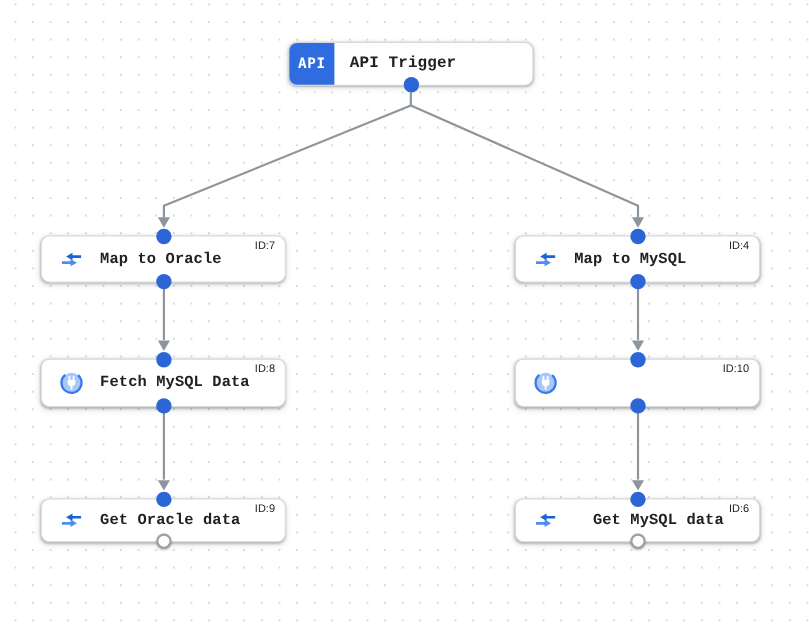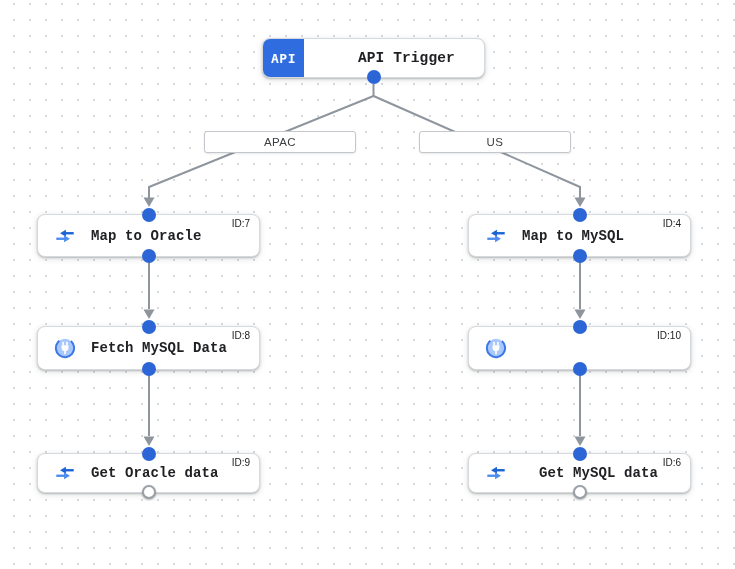--- a/index.html
+++ b/index.html
@@ -42,21 +42,21 @@
     display: flex; align-items: center;
   }
   .node .title {
     font-size: 14px; font-weight: 700; color: #202124; letter-spacing: 0.1px; font-family: Liberation Mono, monospace;
   }
   .task-node { padding-left: 16px; gap: 15px; }
   .id-label {
     position: absolute; top: 3px; right: 9px;
     font-size: 10px; color: #202124; font-weight: 400;
   }
-  .trigger-node { padding: 0; overflow: visible; gap: 40px; }
+  .trigger-node { padding: 0; overflow: visible; }
   .trigger-badge {
     width: 41px; height: 100%;
     background: #2e6ce0;
     border-radius: 7px 0 0 7px;
     display: flex; align-items: center; justify-content: center;
     color: #ffffff;
     font-family: "DejaVu Sans Mono", monospace;
     font-weight: 700; font-size: 13px; letter-spacing: 0.5px;
   }
   .trigger-node .title { margin-left: 14px; font-size: 14.5px; }
@@ -90,26 +90,20 @@
     <g fill="#8e959d">
       <polygon points="143.5,197.5 154.5,197.5 149,207"></polygon>
       <polygon points="574.5,197.5 585.5,197.5 580,207"></polygon>
       <polygon points="143.5,309.5 154.5,309.5 149,319"></polygon>
       <polygon points="574.5,309.5 585.5,309.5 580,319"></polygon>
       <polygon points="143.5,436.5 154.5,436.5 149,446"></polygon>
       <polygon points="574.5,436.5 585.5,436.5 580,446"></polygon>
     </g>
   </svg>
 
-  <div class="branch-label" style="left:204px; top:131px; width:152px; height:22px;">
-    <span>APAC</span>
-  </div>
-  <div class="branch-label" style="left:419px; top:131px; width:152px; height:22px;">
-    <span>US</span>
-  </div>
 
   <div class="node trigger-node" style="left:262px; top:38px; width:223px; height:40px;">
     <div class="trigger-badge">
       <span>API</span>
     </div>
     <span class="title">API Trigger</span>
     <div class="port port-bottom port-blue"></div>
   </div>
 
   <div class="node task-node" style="left:37px; top:214px; width:223px; height:43px;">

